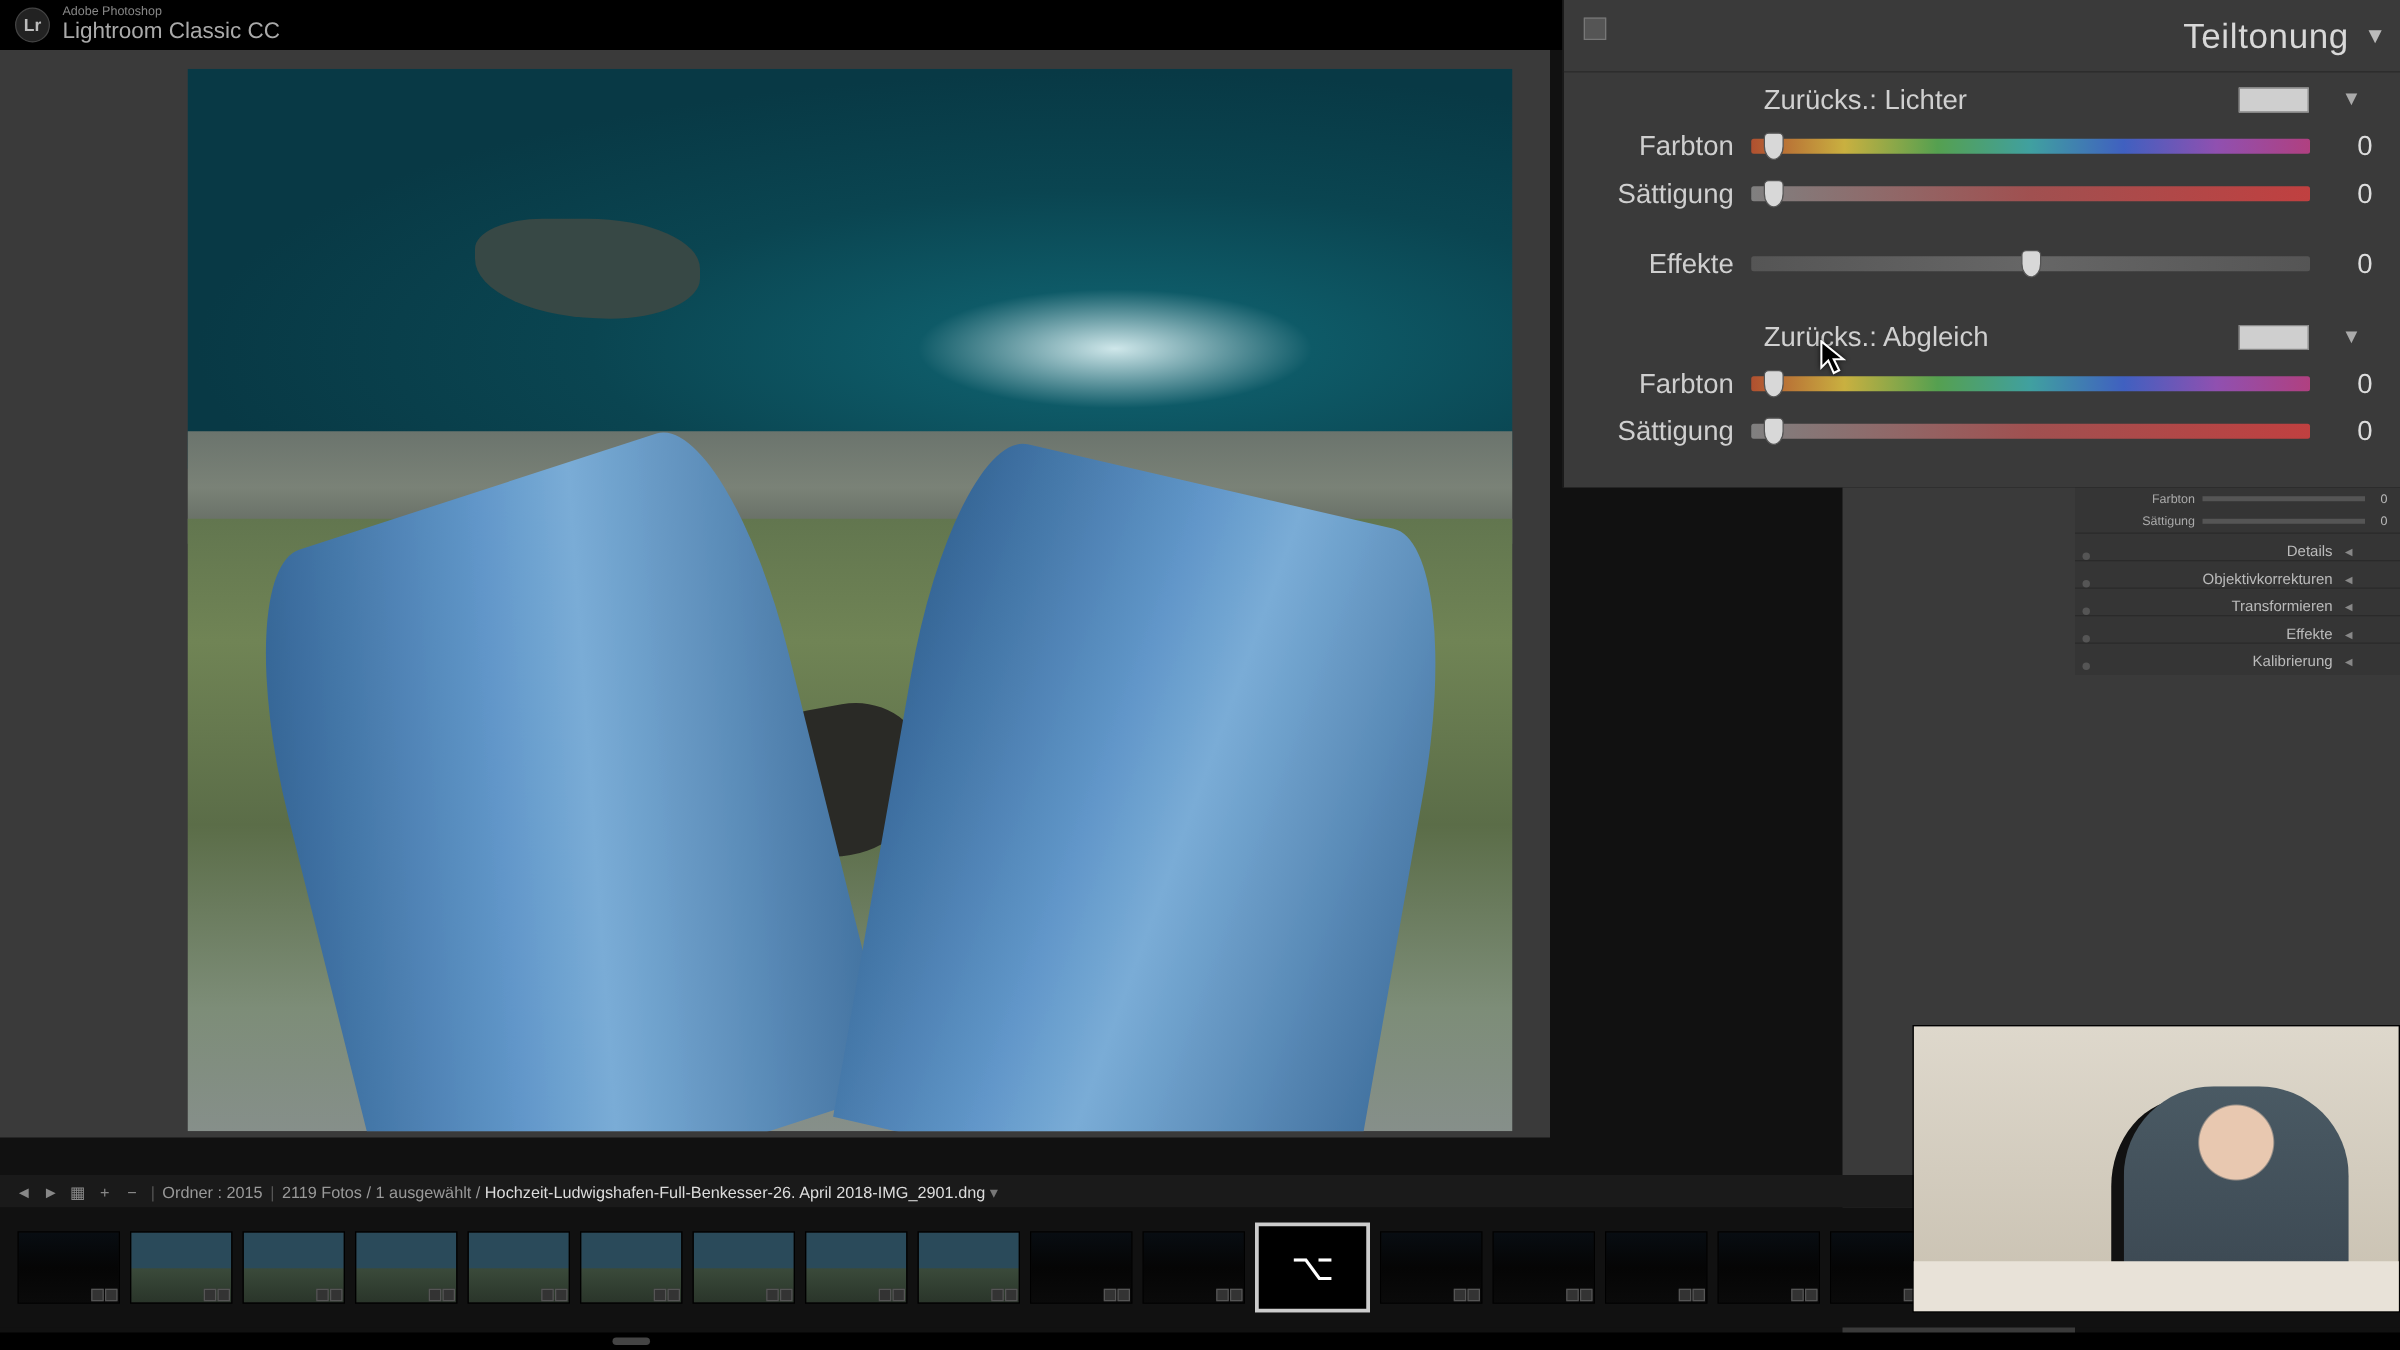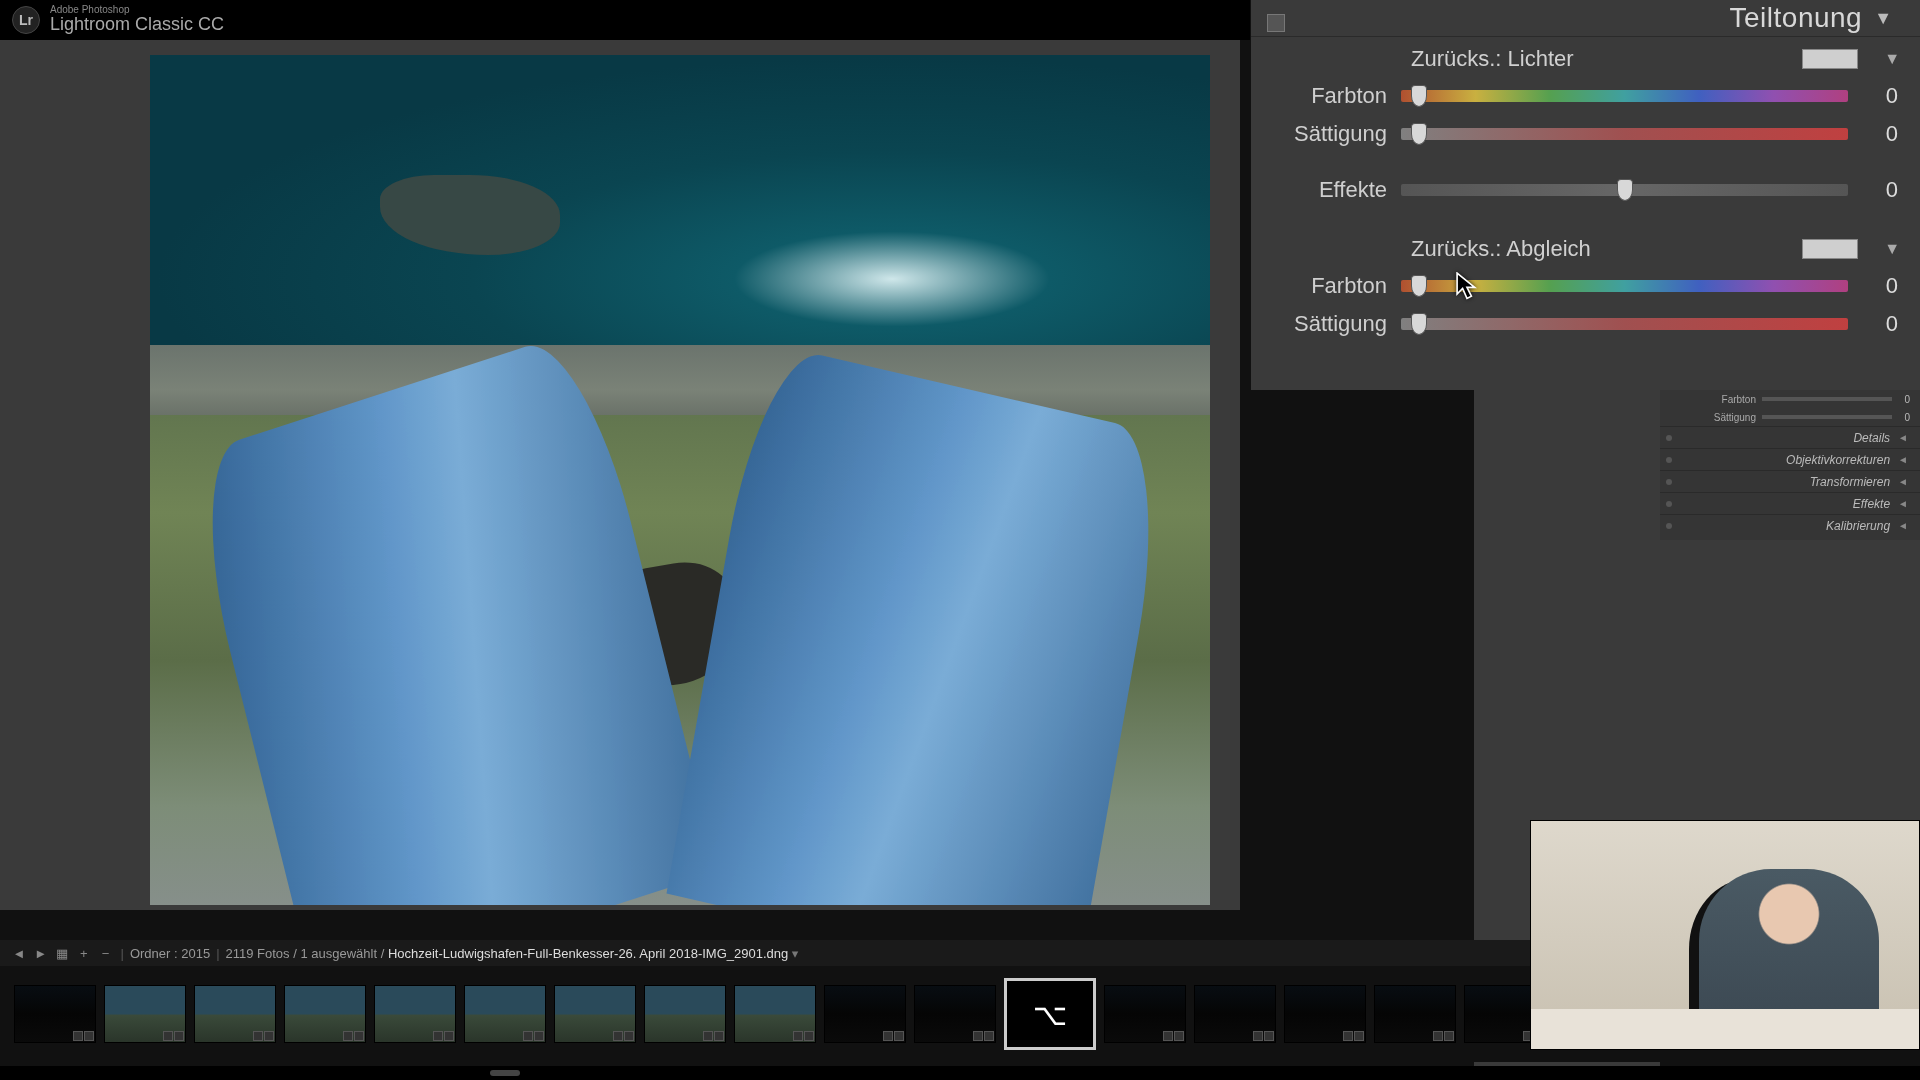--- a/index.html
+++ b/index.html
@@ -23,26 +23,26 @@
   .photo .leg { position: absolute; bottom: -40px; width: 420px; height: 560px; background: linear-gradient(100deg,#2e5c8a 0%, #5c8fbf 40%, #74a4cc 55%, #3d6a96 100%); border-radius: 60px 60px 0 0 / 200px 200px 0 0; filter: brightness(1.05); }
   .photo .leg.left { left: 90px; transform: rotate(-14deg) skewY(-4deg); }
   .photo .leg.right { right: 80px; transform: rotate(10deg) skewY(3deg); }
   .photo .shoe { position:absolute; width:140px; height:120px; background:#2a2a26; border-radius:40% 40% 50% 50%; }
   .photo .shoe.left { left: 450px; top: 510px; transform: rotate(-10deg); }
   .photo .shoe.right { left: 720px; top: 350px; transform: rotate(5deg); }
   .photo .rockbig { position:absolute; top: 120px; left: 230px; width: 180px; height: 80px; background: #374845; border-radius: 30% 50% 40% 60%; }
 
   
   .split-panel { position: absolute; top: 0; right: 0; width: 670px; height: 390px; background: #3a3a3a; border-left: 1px solid #111; }
-  .panel-header { display: flex; justify-content: flex-end; align-items: center; height: 37px; padding: 0 28px; border-bottom: 1px solid #2a2a2a; }
+  .panel-header { display: flex; justify-content: flex-end; align-items: center; height: 58px; padding: 0 11px; border-bottom: 1px solid #2a2a2a; }
   .panel-title { font-size: 28px; color: #d8d8d8; letter-spacing: 0.5px; margin-right: 12px; }
   .panel-disclose { font-size: 18px; color: #bbb; }
   .panel-toggle-sq { position:absolute; top:14px; left:16px; width:18px; height:18px; background:#555; border:1px solid #777;}
 
-  .section-header { display: flex; align-items: center; justify-content: flex-end; height: 40px; padding: 4px 20px 0 0; }
+  .section-header { display: flex; align-items: center; justify-content: flex-end; height: 40px; padding: 4px 31px 0 0; }
   .section-title { font-size: 22px; color: #d0d0d0; margin-right: auto; margin-left: 160px; }
   .swatch { width: 56px; height: 20px; background: #cfcfcf; border: 1px solid #888; margin: 0 26px 0 10px; }
   .disclose-sm { font-size: 16px; color: #aaa; }
 
   .slider-row { display: flex; align-items: center; height: 38px; padding-right: 22px; }
   .slider-label { width: 150px; text-align: right; font-size: 22px; color: #cfcfcf; padding-right: 14px; }
   .slider-track { position: relative; flex: 1; height: 12px; border-radius: 2px; }
   .track-hue { background: linear-gradient(to right, #b05030, #c9b040, #55a050, #40a0a0, #4060c0, #9050b0, #b04080); }
   .track-sat { background: linear-gradient(to right, #808080, #a05050, #c04040); }
   .track-bal { background: linear-gradient(to right, #555 0%, #666 49%, #333 50%, #666 51%, #555 100%); }
@@ -50,21 +50,21 @@
   .slider-value { width: 50px; text-align: right; font-size: 22px; color: #dcdcdc; padding-left: 10px; }
 
   .section-gap { height: 18px; }
 
   
   .mini-right { position: absolute; top: 390px; right: 0; width: 260px; height: 150px; background: #353535; font-size: 11px; }
   .mini-slider-row { display:flex; align-items:center; height:18px; justify-content:flex-end; padding-right:10px;}
   .mini-slider-row .ml { width:50px; text-align:right; color:#aaa; font-size:10px; padding-right:6px;}
   .mini-slider-row .mt { width:130px; height:4px; background:#555; position:relative;}
   .mini-slider-row .mv { width:18px; text-align:right; color:#bbb; font-size:10px;}
-  .collapsed-row { display:flex; justify-content:flex-end; align-items:center; height:22px; border-top:1px solid #2a2a2a; padding-right:4px;font-style:italic; }
+  .collapsed-row { display:flex; justify-content:flex-end; align-items:flex-end; height:22px; border-top:1px solid #2a2a2a; padding-right:28px; }
   .collapsed-row span { font-size:12px; color:#bbb; margin-right:8px;}
   .collapsed-row .tri { font-size:10px; color:#888; }
   .mini-dot { position:absolute; left:6px; width:6px; height:6px; border-radius:50%; background:#555;}
 
   
   .gray-fill { position:absolute; top:390px; right:260px; width:186px; bottom:0; background:#3a3a3a; }
   .gray-fill2 { position:absolute; top:540px; right:0; width:260px; height:380px; background:#3a3a3a;}
 
   
   .webcam { position: absolute; right: 0; bottom: 30px; width: 390px; height: 230px; background: linear-gradient(#ded8cc, #c8c0b0); border: 1px solid #000; }

